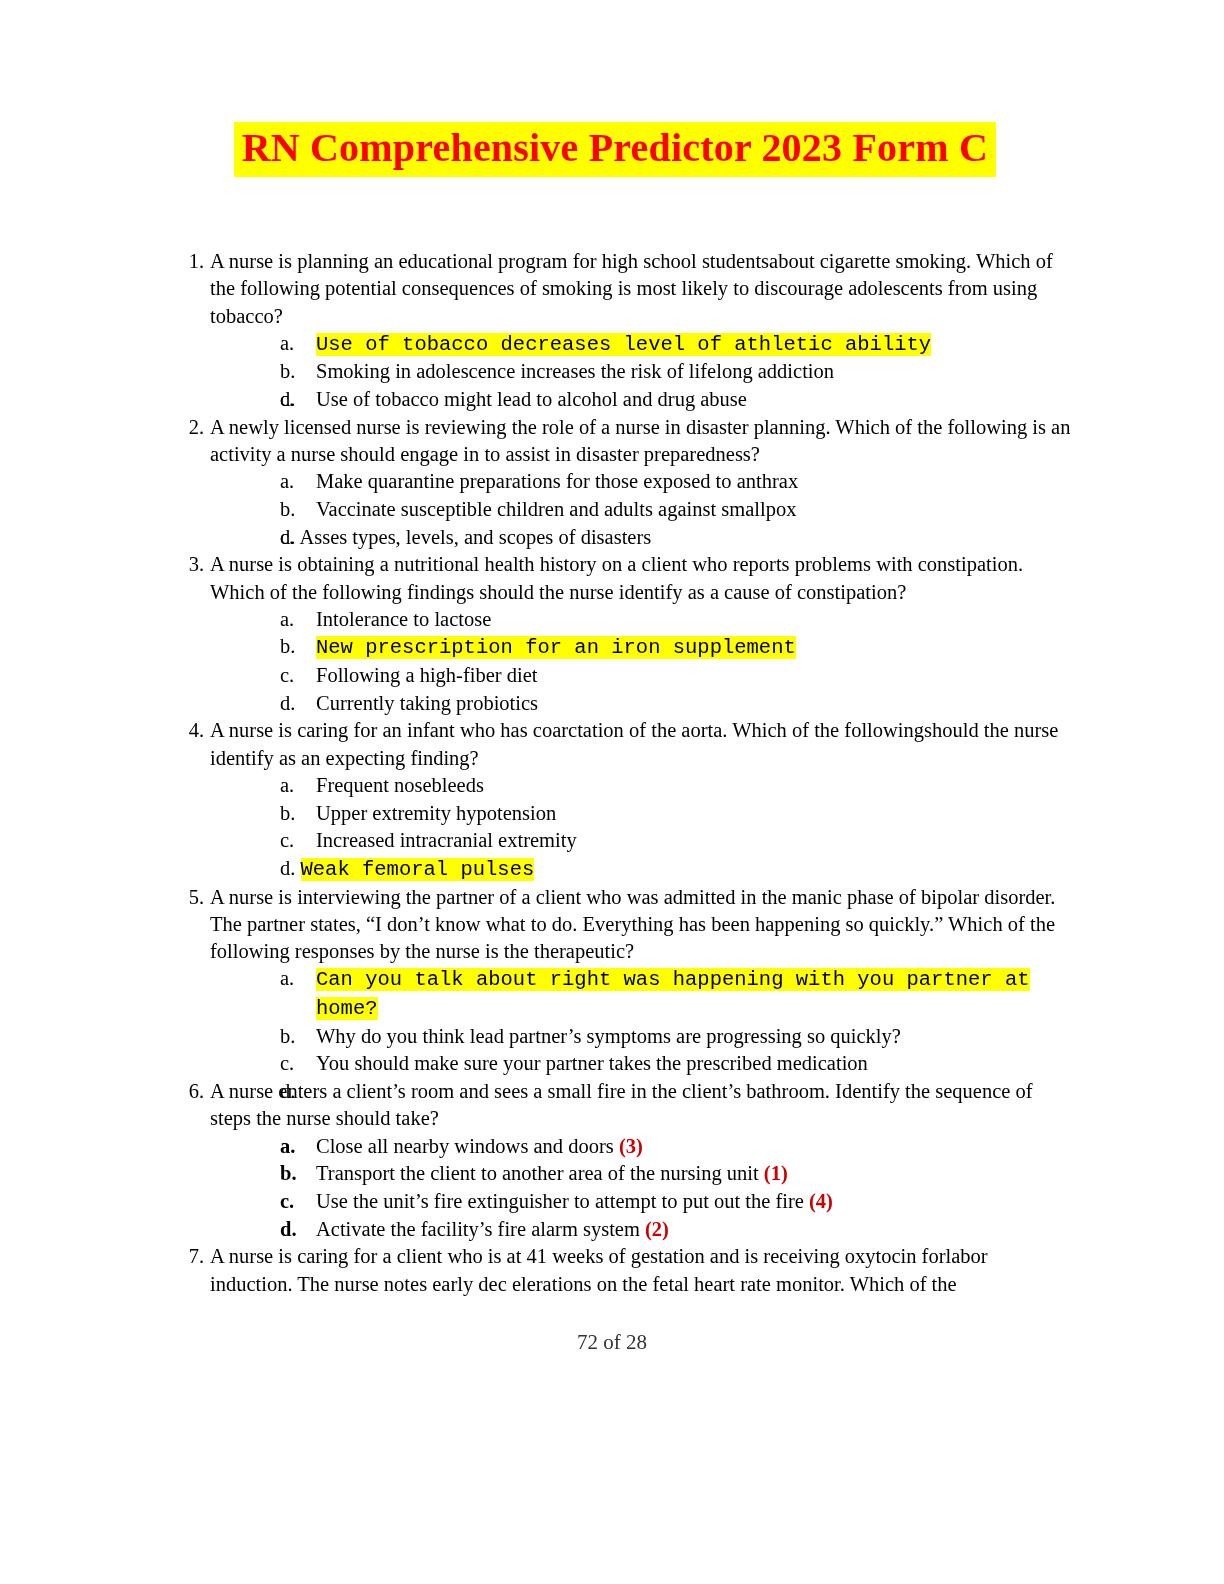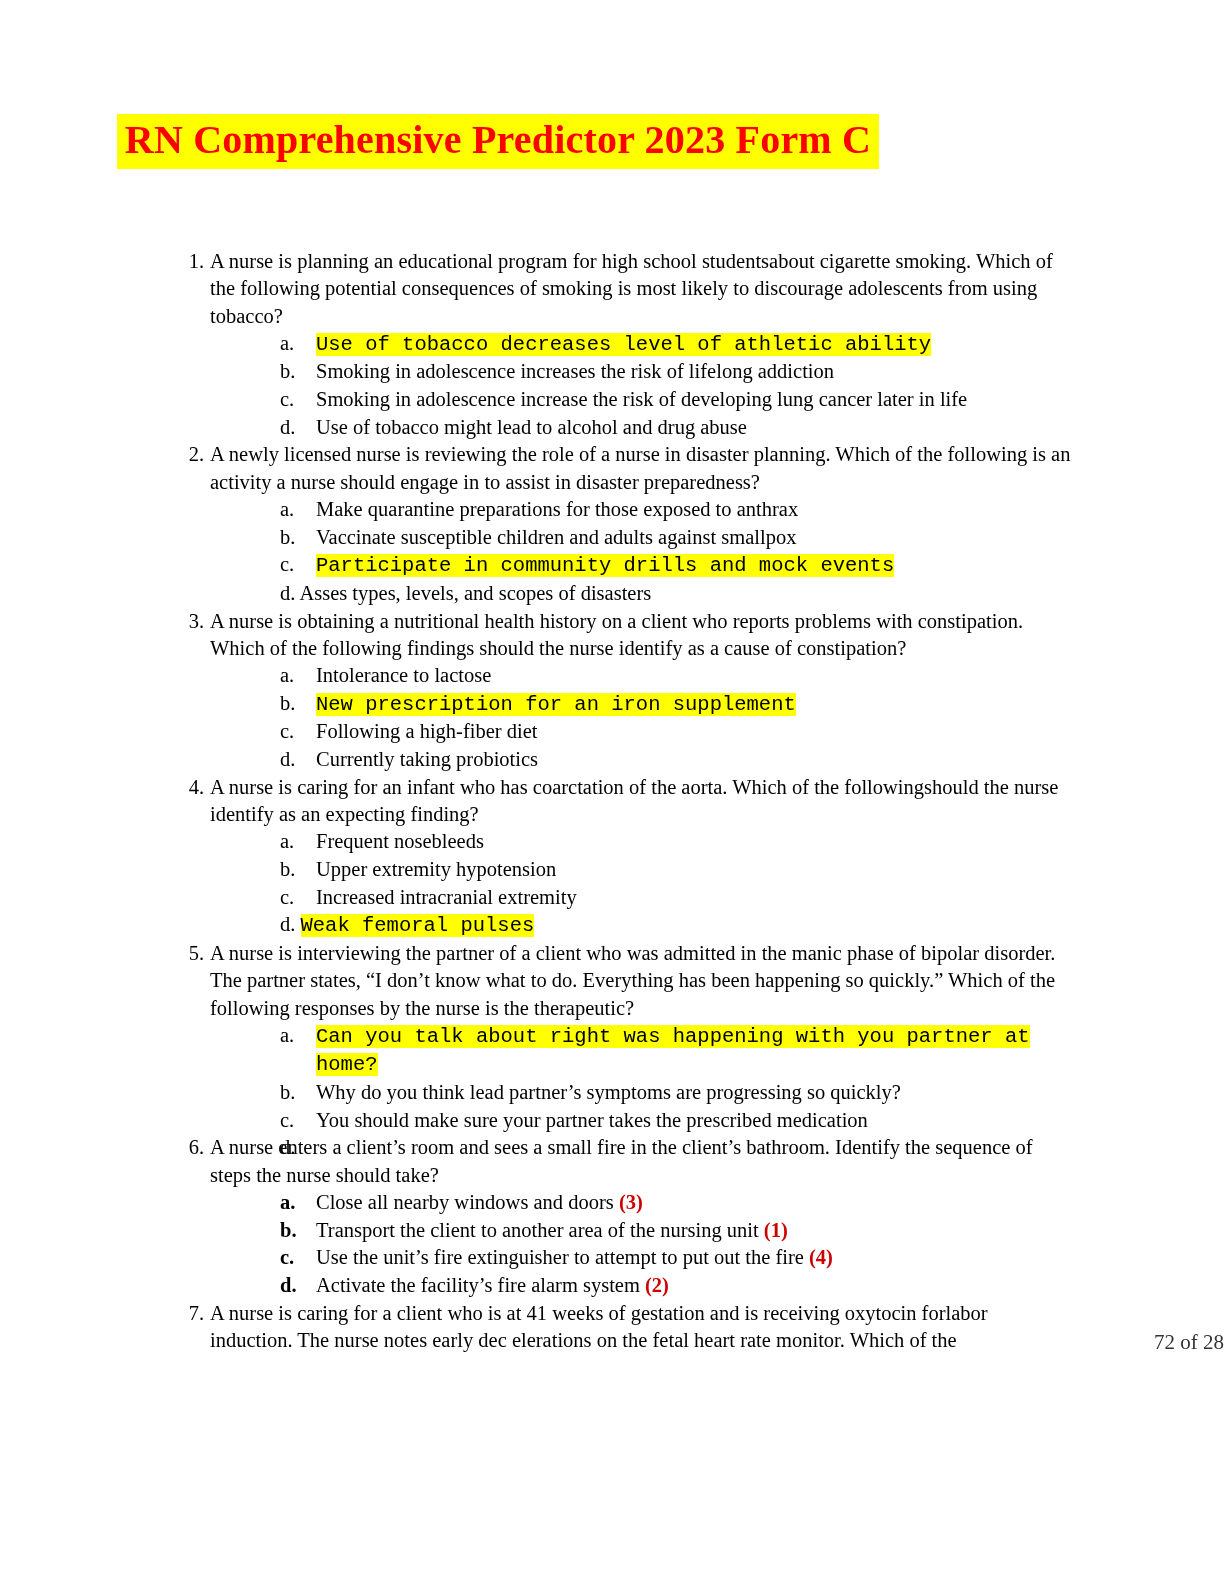--- a/index.html
+++ b/index.html
@@ -11,24 +11,24 @@
     position: relative;
     width: 1224px;
     height: 1584px;
     background: #ffffff;
     font-family: "Liberation Serif", serif;
     color: #000000;
     box-sizing: border-box;
   }
   .title-wrap {
     position: absolute;
-    top: 114px;
+    top: 122px;
     left: 0;
     width: 996px;
-    text-align: center;
+    text-align: right;
   }
   .doc-title {
     display: inline-block;
     background: #ffff00;
     color: #ff0000;
     font-weight: bold;
     font-size: 40px;
     line-height: 1.22;
     padding: 2px 8px 4px 8px;
     letter-spacing: 0.2px;
@@ -98,21 +98,21 @@
     font-weight: bold;
   }
   .bold {
     font-weight: bold;
   }
   .pagenum {
     position: absolute;
     left: 0;
     top: 1330px;
     width: 1224px;
-    text-align: right;
+    text-align: center;
     font-size: 21px;
     color: #333333;
   }
 </style>
 </head>
 <body>
 
 <div class="page">
 
   <div class="title-wrap">
@@ -120,31 +120,31 @@
   </div>
 
   <div class="content">
     <ol class="questions" id="questions-list">
         <li class="question">
           <span class="qnum">1.</span>
           <span class="qtext">A nurse is planning an educational program for high school studentsabout cigarette smoking. Which of the following potential consequences of smoking is most likely to discourage adolescents from using tobacco?</span>
           <ol class="choices">
             <li class="choice"><span class="letter">a.</span><span class="hl">Use of tobacco decreases level of athletic ability</span></li>
             <li class="choice"><span class="letter">b.</span><span class="">Smoking in adolescence increases the risk of lifelong addiction</span></li>
-            <li class="choice"><span class="letter">c.</span><span class="">Smoking in adolescence increase the risk of developing lung cancer later in life</span></li>
+            <li class="choice"><span class="letter">c.</span></li>
             <li class="choice"><span class="letter">d.</span><span class="">Use of tobacco might lead to alcohol and drug abuse</span></li>
           </ol>
         </li>
         <li class="question">
           <span class="qnum">2.</span>
           <span class="qtext"> A newly licensed nurse is reviewing the role of a nurse in disaster planning. Which of the following is an activity a nurse should engage in to assist in disaster preparedness?</span>
           <ol class="choices">
             <li class="choice"><span class="letter">a.</span><span class="">Make quarantine preparations for those exposed to anthrax</span></li>
             <li class="choice"><span class="letter">b.</span><span class="">Vaccinate susceptible children and adults against smallpox</span></li>
-            <li class="choice"><span class="letter">c.</span><span class="hl">Participate in community drills and mock events</span></li>
+            <li class="choice"><span class="letter">c.</span></li>
             <li class="choice tight"><span class="letter">d.</span> <span class="">Asses types, levels, and scopes of disasters</span></li>
           </ol>
         </li>
         <li class="question">
           <span class="qnum">3.</span>
           <span class="qtext">A nurse is obtaining a nutritional health history on a client who reports problems with constipation. Which of the following findings should the nurse identify as a cause of constipation?</span>
           <ol class="choices">
             <li class="choice"><span class="letter">a.</span><span class="">Intolerance to lactose</span></li>
             <li class="choice"><span class="letter">b.</span><span class="hl">New prescription for an iron supplement</span></li>
             <li class="choice"><span class="letter">c.</span><span class="">Following a high-fiber diet</span></li>

